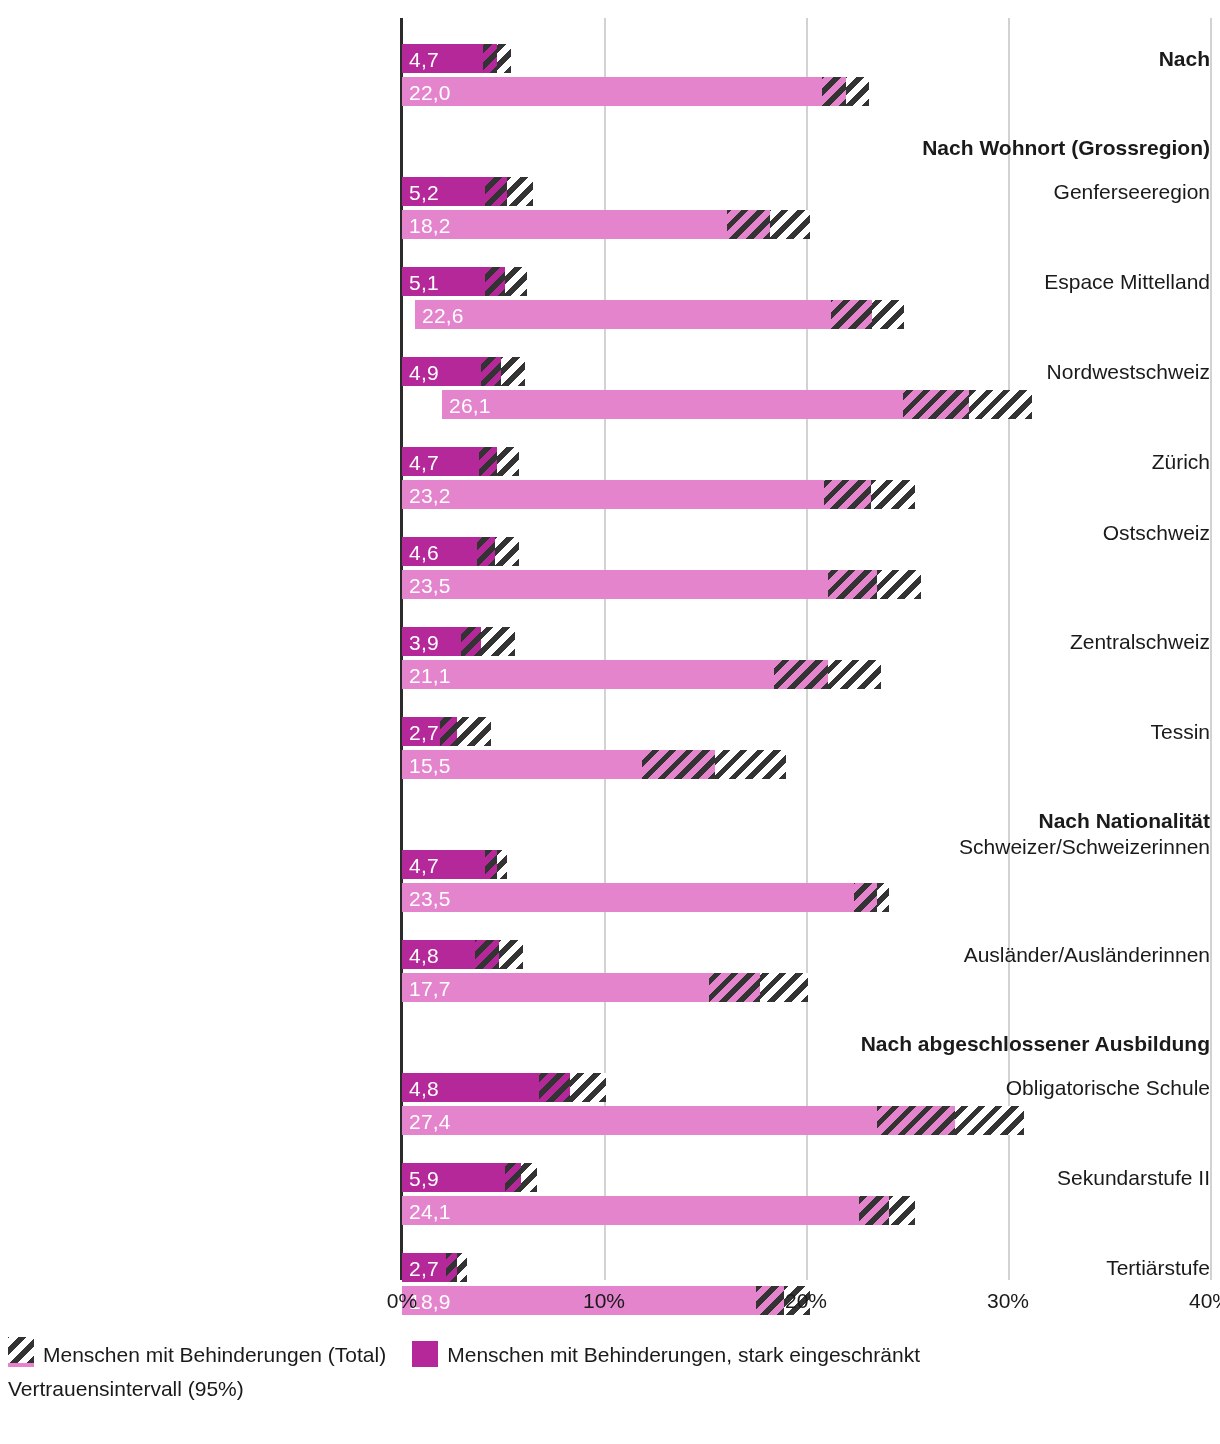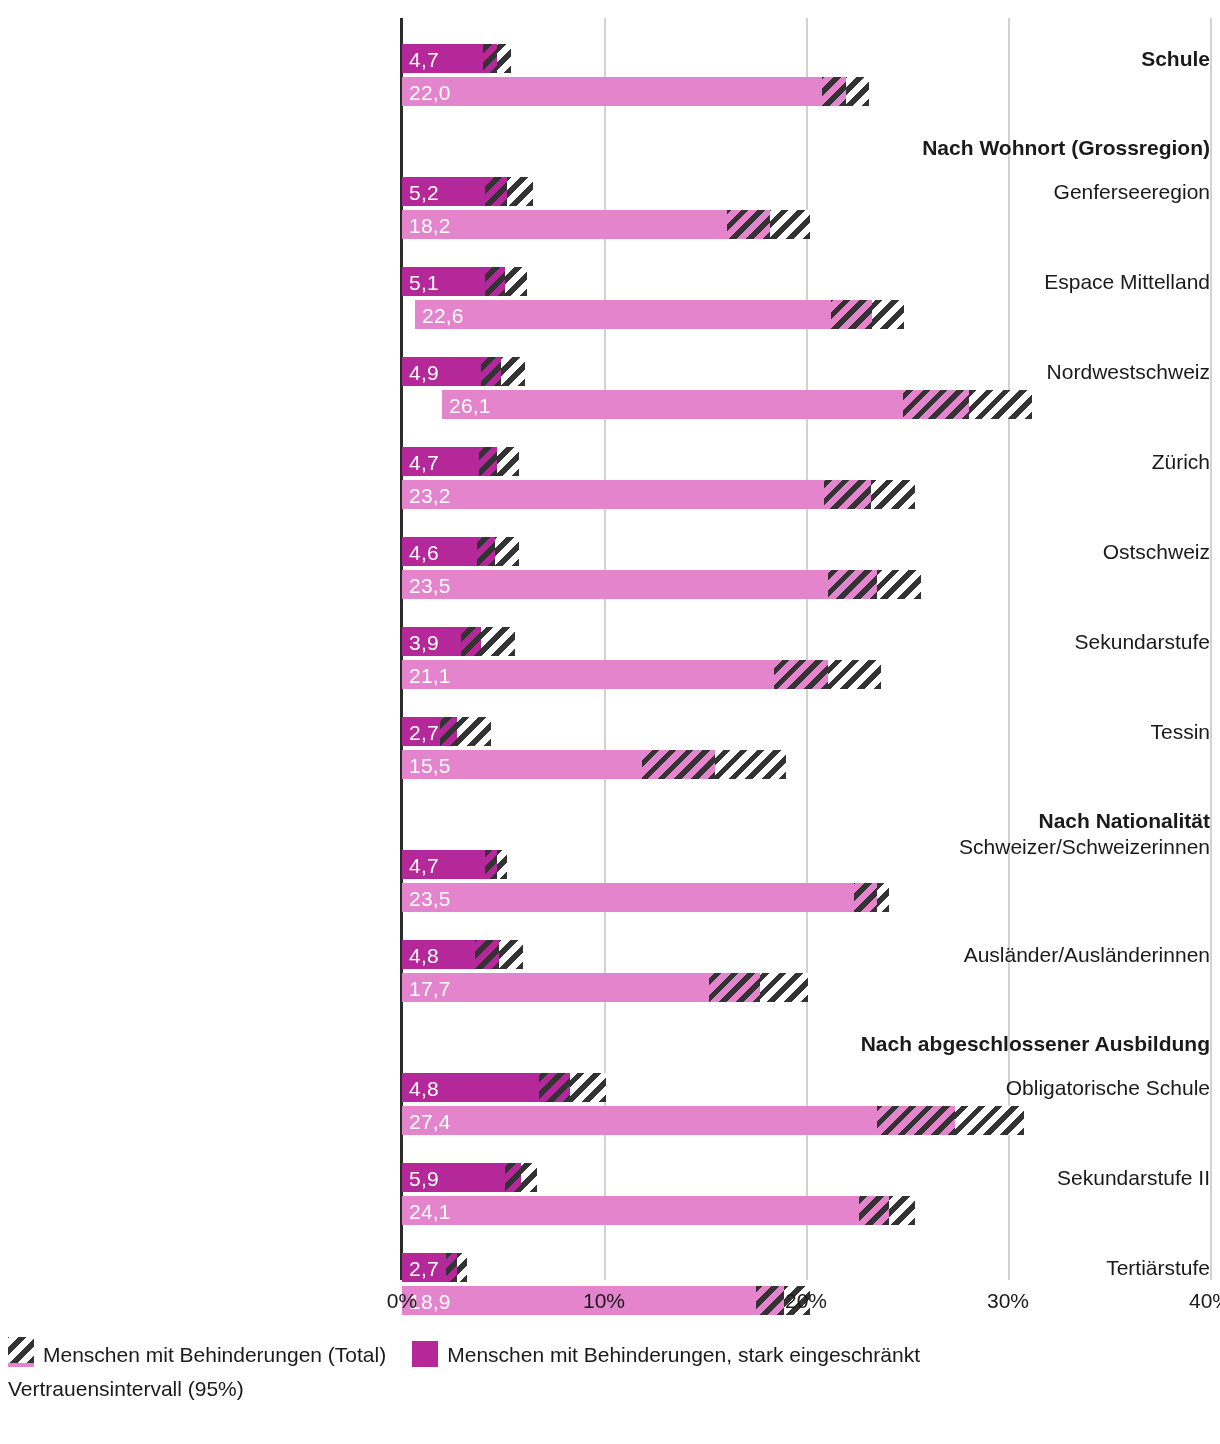--- a/index.html
+++ b/index.html
@@ -323,28 +323,28 @@
         <div class="row" style="top: 1268px;">
           <div class="bar total" style="width: 381.78px;"></div>
           <div class="ci over-total" style="left: 353.5px; width: 28.28px;"></div>
           <div class="ci over-white" style="left: 381.78px; width: 26.26px;"></div>
           <span class="bar-label">18,9</span>
         </div>
       </div>
   </div>
 
   <div id="ylabels">
-      <div class="ylabel head" style="top: 48px;">Schule</div>
+      <div class="ylabel head" style="top: 48px;">Nach</div>
       <div class="ylabel head" style="top: 137px;">Nach Wohnort (Grossregion)</div>
       <div class="ylabel" style="top: 181px;">Genferseeregion</div>
       <div class="ylabel" style="top: 271px;">Espace Mittelland</div>
       <div class="ylabel" style="top: 361px;">Nordwestschweiz</div>
       <div class="ylabel" style="top: 451px;">Zürich</div>
-      <div class="ylabel" style="top: 541px;">Ostschweiz</div>
-      <div class="ylabel" style="top: 631px;">Sekundarstufe</div>
+      <div class="ylabel" style="top: 522px;">Ostschweiz</div>
+      <div class="ylabel" style="top: 631px;">Zentralschweiz</div>
       <div class="ylabel" style="top: 721px;">Tessin</div>
       <div class="ylabel head" style="top: 810px;">Nach Nationalität</div>
       <div class="ylabel" style="top: 836px;">Schweizer/Schweizerinnen</div>
       <div class="ylabel" style="top: 944px;">Ausländer/Ausländerinnen</div>
       <div class="ylabel head" style="top: 1033px;">Nach abgeschlossener Ausbildung</div>
       <div class="ylabel" style="top: 1077px;">Obligatorische Schule</div>
       <div class="ylabel" style="top: 1167px;">Sekundarstufe II</div>
       <div class="ylabel" style="top: 1257px;">Tertiärstufe</div>
     </div>
   <div id="xticks">

